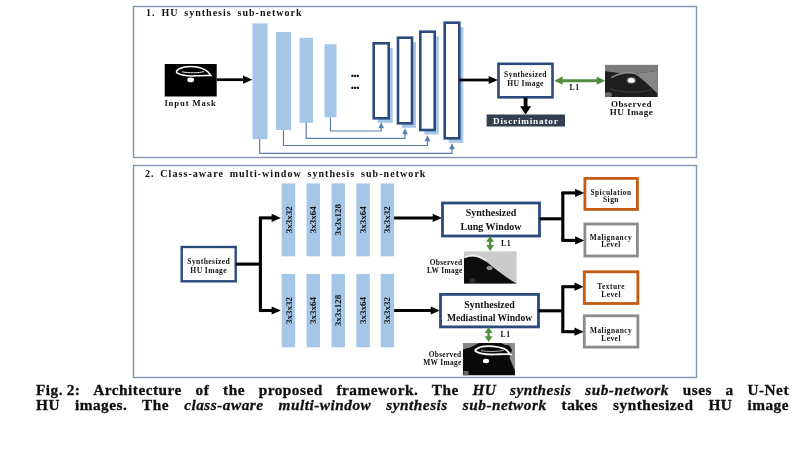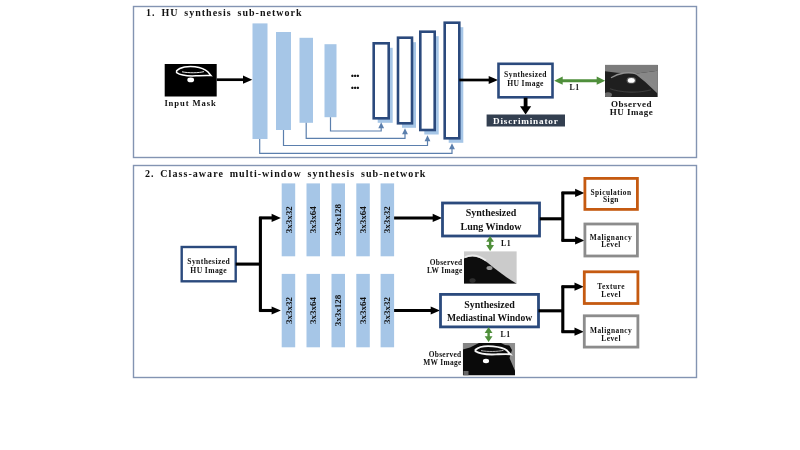--- a/index.html
+++ b/index.html
@@ -236,14 +236,16 @@
       <path d="M 469,350.6 C 476,351.9 486,351.7 491.5,350.3" stroke="#b5b5b5" stroke-width="1" fill="none"></path>
       <ellipse cx="474" cy="361" rx="3.1" ry="2.2" fill="#ffffff"></ellipse>
       <rect x="451.5" y="371" width="5" height="4.5" fill="#666666"></rect>
     </g>
   </g>
   <text x="449.5" y="357.2" font-size="7.4" font-weight="bold" text-anchor="end" fill="#111" letter-spacing="0.3">Observed</text>
   <text x="449.5" y="364.8" font-size="7.4" font-weight="bold" text-anchor="end" fill="#111" letter-spacing="0.3">MW Image</text>
 </svg>
 
 <div id="cap">
+  <div class="jl">Fig. 2: Architecture of the proposed framework. The <i>HU synthesis sub-network</i> uses a U-Net</div>
+  <div class="jl">HU images. The <i>class-aware multi-window synthesis sub-network</i> takes synthesized HU image</div>
 </div>
 </div>
 
 </body></html>

